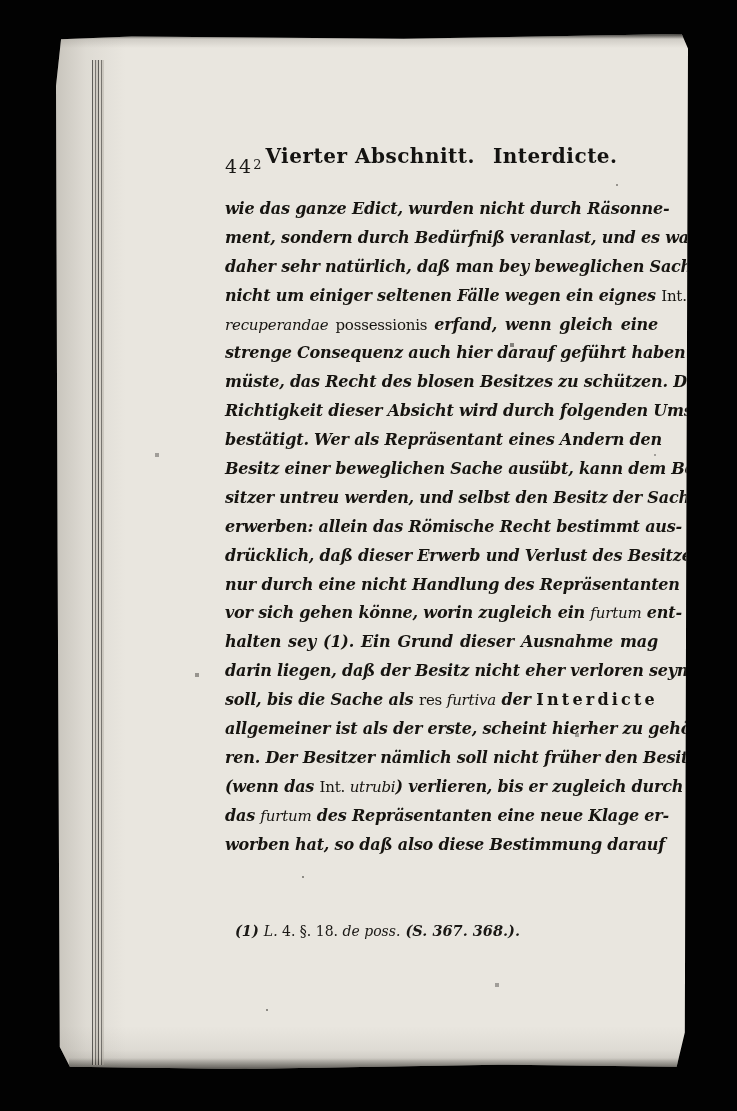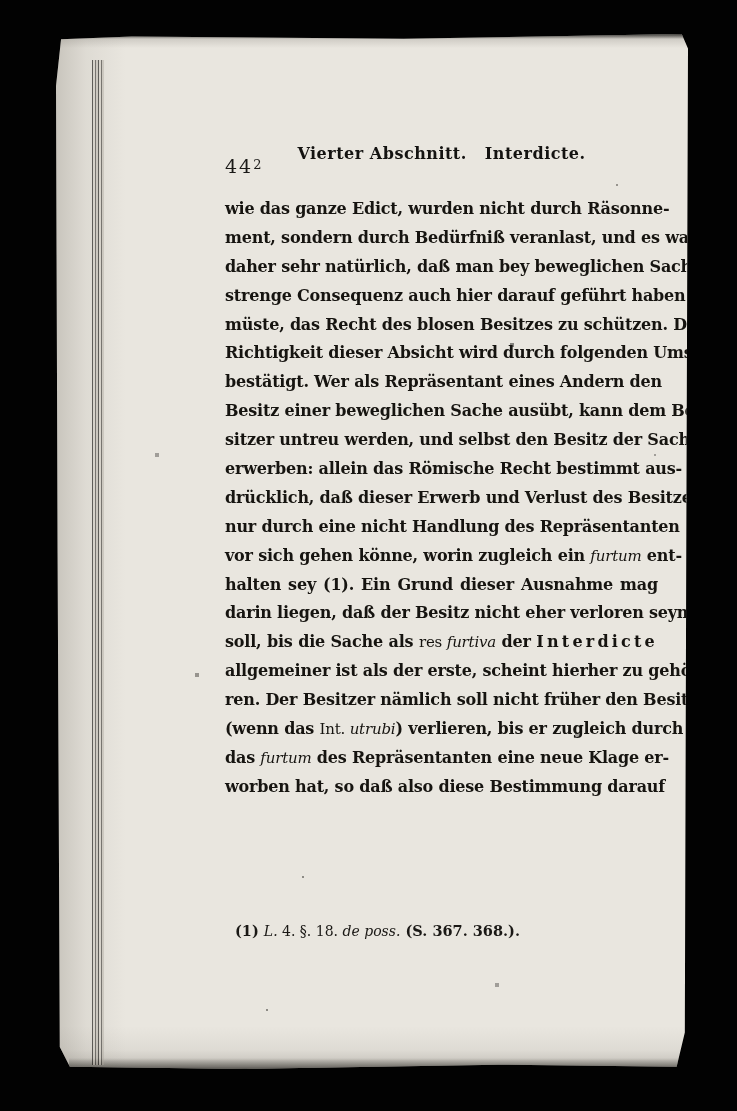--- a/index.html
+++ b/index.html
@@ -87,37 +87,37 @@
     position:absolute; left:169px; top:110px; width:433px; height:34px;
     color:#161513;
   }
   .pagenum{
     position:absolute; left:0; top:11px;
     font-size:19px; font-weight:400; letter-spacing:2px; color:#1b1a18;
   }
   .pagenum .sup{ font-size:13px; vertical-align:4px; letter-spacing:0;}
   .running-title{
     display:block; text-align:center;
-    font-weight:700; font-size:16px; letter-spacing:.5px;
+    font-weight:700; font-size:20px; letter-spacing:.5px;
     color:#141311;
   }
   .running-title .part2{ margin-left:18px; }
 
   .textblock{
     position:absolute; left:169px; top:161px; width:433px;
     color:#161410;
   }
   .line{
     font-size:16px; line-height:28.9px; height:28.9px;
     letter-spacing:-0.2px;
     text-align:justify; text-align-last:justify;
     white-space:nowrap;
   }
   .seg{ display:inline; }
-  .seg.f  { font-weight:700; }
+  .seg.f  { font-weight:700;font-style:italic; }
   .seg.r  { font-weight:400; font-size:15px; }
   .seg.i  { font-weight:400; font-style:italic; font-size:15px; }
   .seg.fs { font-weight:700; letter-spacing:3.2px; }
 
   .footnote{
     position:absolute; left:179px; top:886px; width:420px;
     color:#1a1815;
   }
   .footnote .line{
     font-size:14.5px; line-height:22px; height:auto;
@@ -136,20 +136,22 @@
 
   <div class="header">
     <span class="pagenum"><span>44</span><span class="sup">2</span></span>
     <span class="running-title"><span class="part1">Vierter Abschnitt.</span><span class="part2">Interdicte.</span></span>
   </div>
 
   <div class="textblock">
       <div class="line"><span class="seg f">wie das ganze Edict, wurden nicht durch Räsonne-</span></div>
       <div class="line"><span class="seg f">ment, sondern durch Bedürfniß veranlast, und es war</span></div>
       <div class="line"><span class="seg f">daher sehr natürlich, daß man bey beweglichen Sachen</span></div>
+      <div class="line"><span class="seg f">nicht um einiger seltenen Fälle wegen ein eignes </span><span class="seg r">Int.</span></div>
+      <div class="line"><span class="seg i">recuperandae</span><span class="seg r"> possessionis </span><span class="seg f">erfand, wenn gleich eine</span></div>
       <div class="line"><span class="seg f">strenge Consequenz auch hier darauf geführt haben</span></div>
       <div class="line"><span class="seg f">müste, das Recht des blosen Besitzes zu schützen. Die</span></div>
       <div class="line"><span class="seg f">Richtigkeit dieser Absicht wird durch folgenden Umstand</span></div>
       <div class="line"><span class="seg f">bestätigt. Wer als Repräsentant eines Andern den</span></div>
       <div class="line"><span class="seg f">Besitz einer beweglichen Sache ausübt, kann dem Be-</span></div>
       <div class="line"><span class="seg f">sitzer untreu werden, und selbst den Besitz der Sache</span></div>
       <div class="line"><span class="seg f">erwerben: allein das Römische Recht bestimmt aus-</span></div>
       <div class="line"><span class="seg f">drücklich, daß dieser Erwerb und Verlust des Besitzes</span></div>
       <div class="line"><span class="seg f">nur durch eine nicht Handlung des Repräsentanten</span></div>
       <div class="line"><span class="seg f">vor sich gehen könne, worin zugleich ein </span><span class="seg i">furtum</span><span class="seg f"> ent-</span></div>

